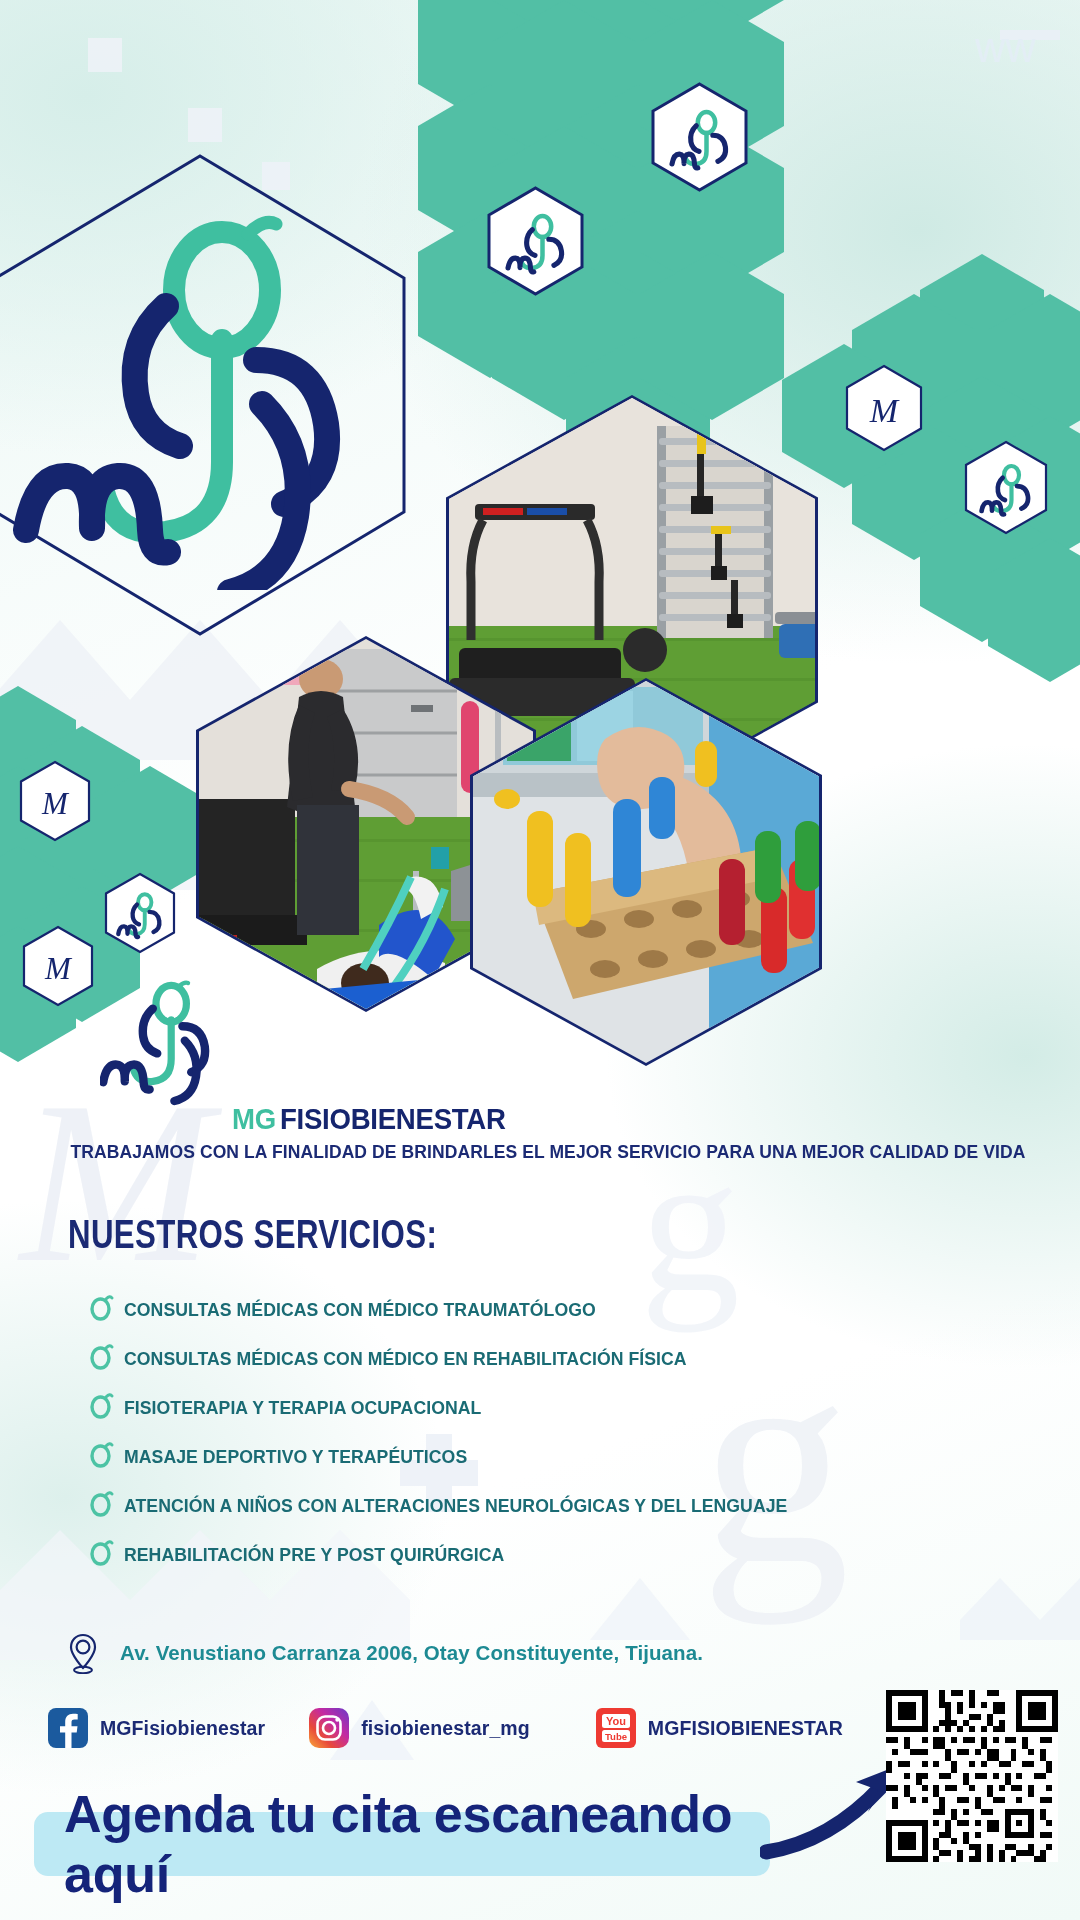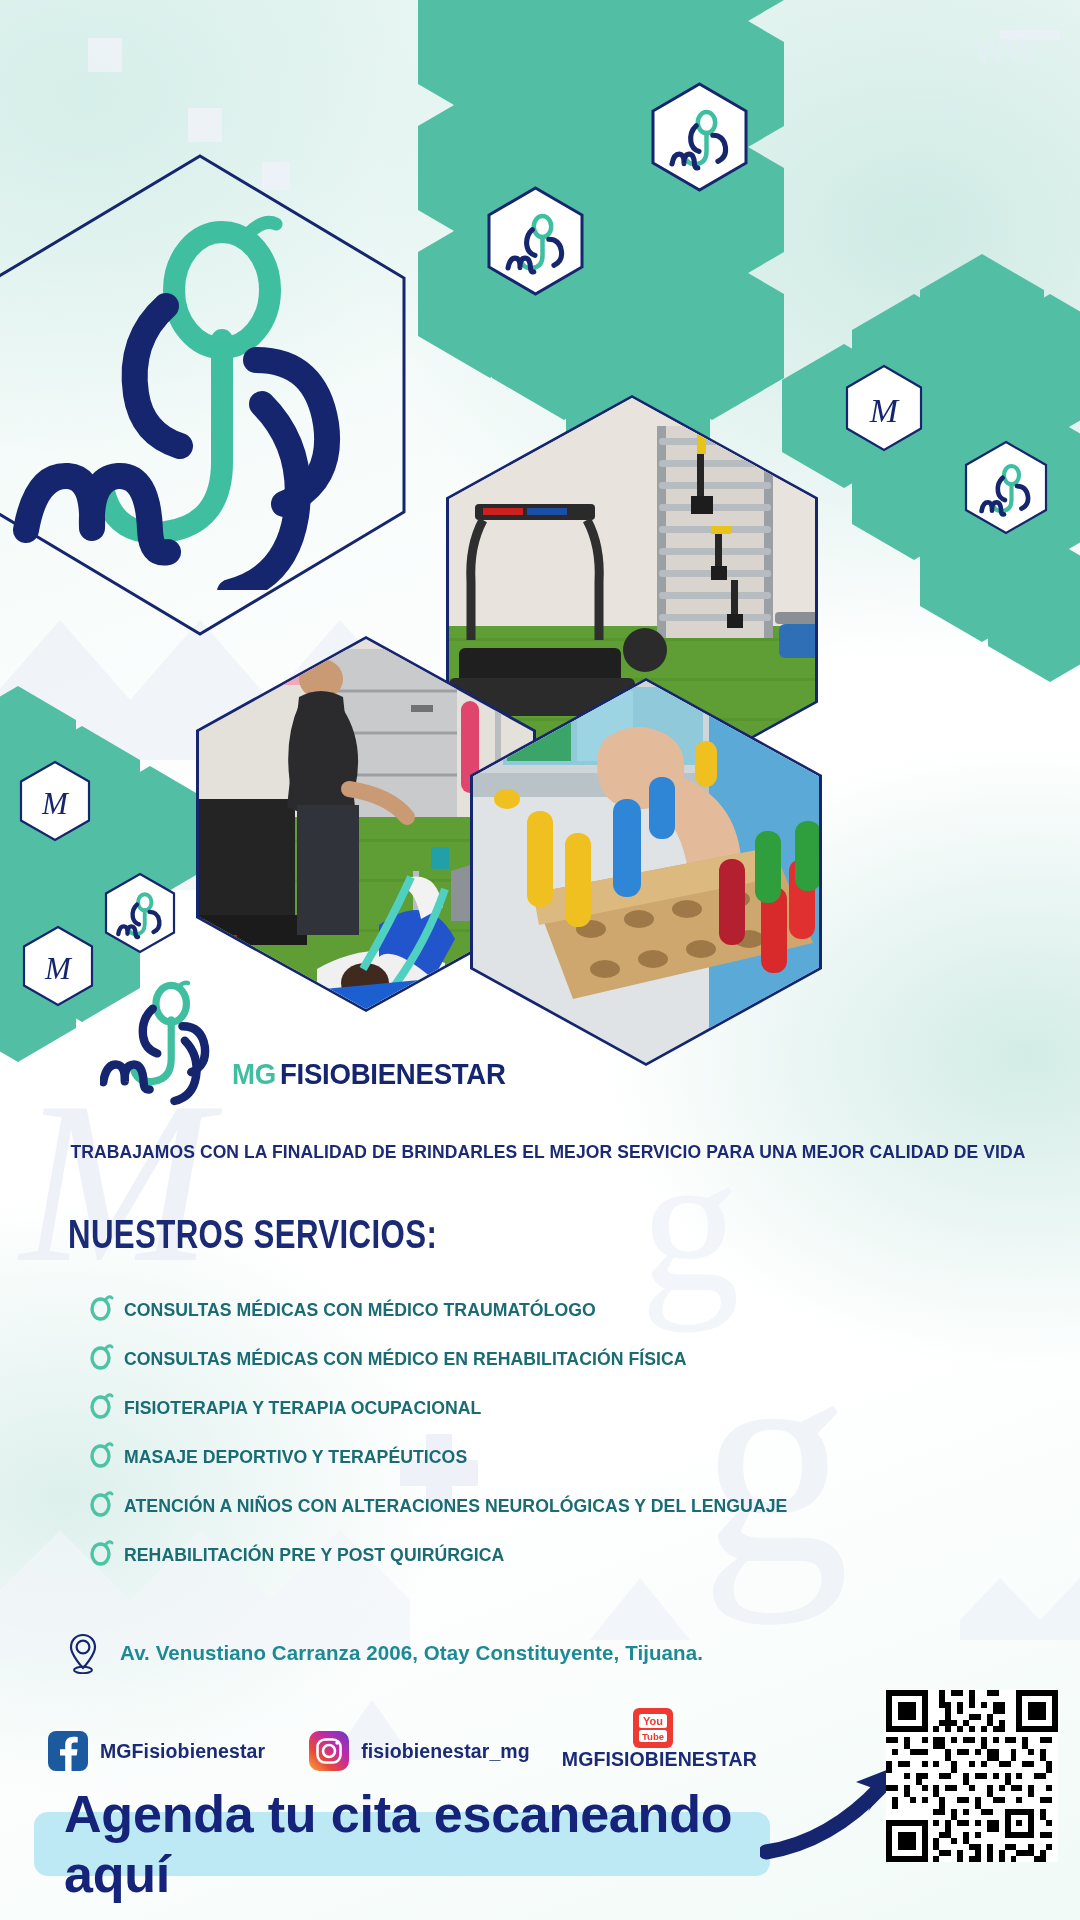--- a/index.html
+++ b/index.html
@@ -473,21 +473,21 @@
         <path d="M198 28 q13 -12 22 -8" fill="none" stroke="#3fbfa0" stroke-width="11" stroke-linecap="round"></path>
         <path d="M178 112 L178 210 q0 50 -45 56 q-40 5 -50 -32" fill="none" stroke="#3fbfa0" stroke-width="18" stroke-linecap="round"></path>
         <path d="M132 84 q-30 27 -24 70 q5 32 35 42" fill="none" stroke="#15256e" stroke-width="21" stroke-linecap="round"></path>
         <path d="M206 128 q48 0 56 51 q6 47 -34 64" fill="none" stroke="#15256e" stroke-width="21" stroke-linecap="round"></path>
         <path d="M212 164 q36 36 28 90 q-8 50 -54 61" fill="none" stroke="#15256e" stroke-width="21" stroke-linecap="round"></path>
         <path d="M8 268 q8 -46 34 -44 q21 2 20 42 q-2 -40 21 -42 q24 -2 26 44 q1 21 15 18" fill="none" stroke="#15256e" stroke-width="21" stroke-linecap="round" stroke-linejoin="round"></path>
       </g>
     </svg>
   </div>
 
-  <div class="abs" style="left:232px; top:1057px; height:34px; display:flex; align-items:flex-start;">
+  <div class="abs" style="left:232px; top:1102px; height:34px; display:flex; align-items:flex-start;">
     <span style="color:#3fbfa0; font-weight:bold; font-size:30px; letter-spacing:-0.3px; transform:scaleX(0.92); transform-origin:left;">MG</span>
     <span style="color:#15256e; font-weight:bold; font-size:30px; letter-spacing:-0.3px; transform:scaleX(0.92); transform-origin:left;">FISIOBIENESTAR</span>
   </div>
 
   <div class="tagline" style="top:1140px;">
     <div>TRABAJAMOS CON LA FINALIDAD DE BRINDARLES EL MEJOR SERVICIO PARA UNA MEJOR CALIDAD DE VIDA</div>
   </div>
 
   <div class="svc-title" style="left:68px; top:1212px;">NUESTROS SERVICIOS:</div>
 
@@ -592,21 +592,21 @@
           </defs>
           <rect x="0" y="0" width="40" height="40" rx="10" fill="url(#igGrad)"></rect>
           <rect x="8.5" y="8.5" width="23" height="23" rx="7.5" fill="none" stroke="#ffffff" stroke-width="2.6"></rect>
           <circle cx="20" cy="20" r="6" fill="none" stroke="#ffffff" stroke-width="2.6"></circle>
           <circle cx="28.2" cy="11.8" r="1.9" fill="#ffffff"></circle>
         </svg>
       </span>
       <span class="social-label">fisiobienestar_mg</span>
     </a>
 
-    <a class="social-item" style="text-decoration:none; margin-left:20px;flex-direction:column;">
+    <a class="social-item" style="text-decoration:none; margin-left:66px;">
       <span style="line-height:0;">
         <svg width="40" height="40" viewBox="0 0 40 40">
           <rect x="0" y="0" width="40" height="40" rx="6" fill="#ee3a32"></rect>
           <rect x="6" y="6" width="28" height="14" rx="2.5" fill="#ffffff"></rect>
           <text x="20" y="17.4" text-anchor="middle" font-family="Liberation Sans, sans-serif" font-size="11" font-weight="bold" fill="#ee3a32">You</text>
           <rect x="6" y="22" width="28" height="12" rx="2.5" fill="#ffffff"></rect>
           <text x="20" y="31.6" text-anchor="middle" font-family="Liberation Sans, sans-serif" font-size="9.6" font-weight="bold" fill="#ee3a32">Tube</text>
         </svg>
       </span>
       <span class="social-label">MGFISIOBIENESTAR</span>

